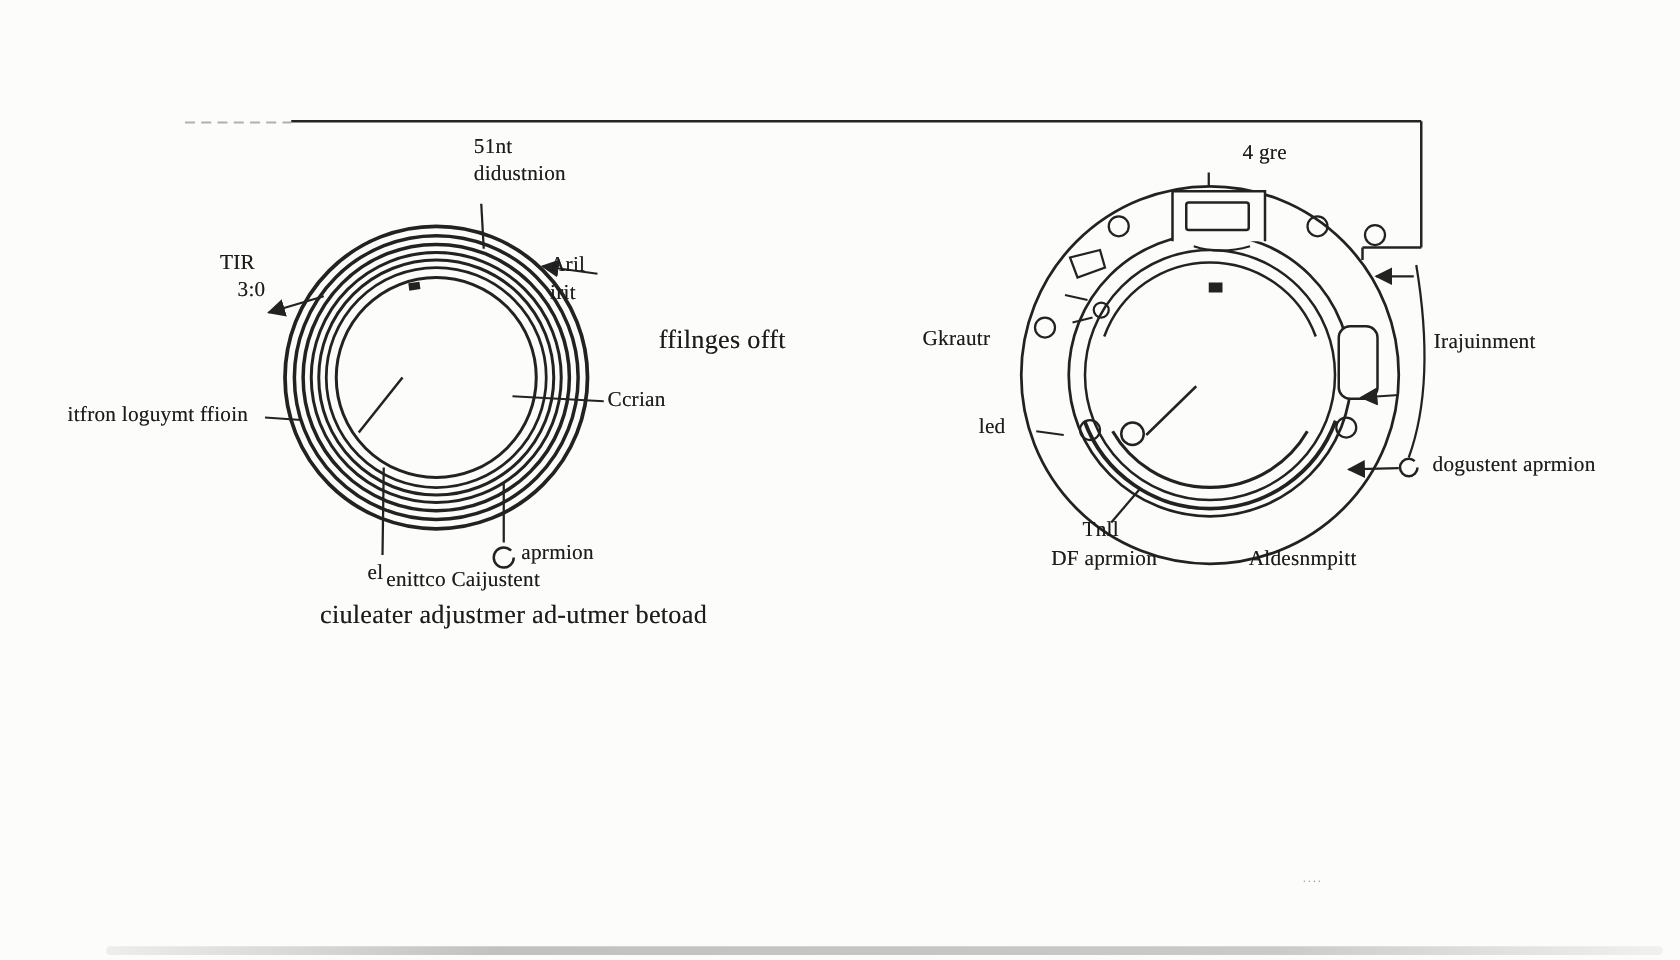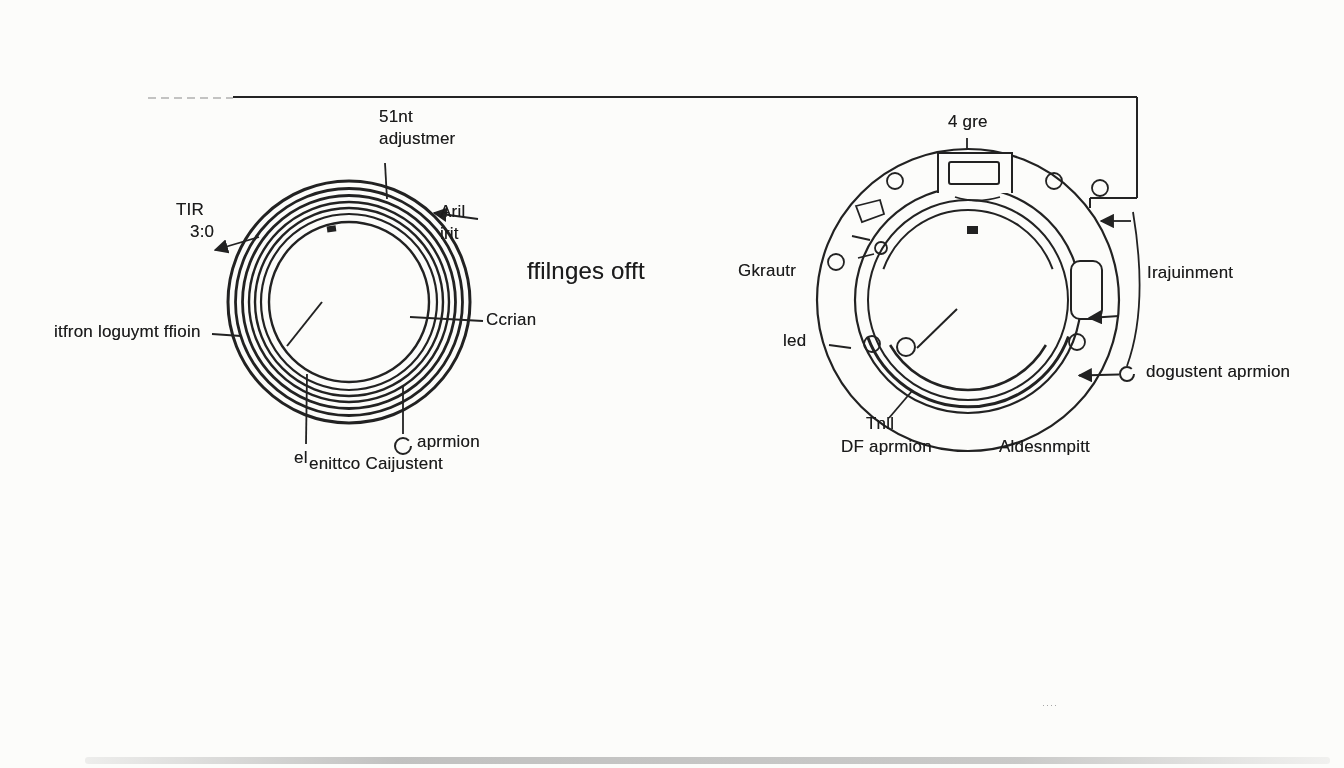--- a/index.html
+++ b/index.html
@@ -1,21 +1,21 @@
 <!DOCTYPE html>
 <html><head>
 <meta charset="utf-8">
 <style>
   html,body{margin:0;padding:0;background:#ffffff;}
   #page{position:relative;width:1344px;height:768px;background:#fcfcfa;overflow:hidden;
-        font-family:Liberation Sans, sans-serif;color:#1f1f1f;}
+        font-family:Liberation Serif, serif;color:#1f1f1f;}
   svg{position:absolute;left:0;top:0;}
   .lbl{position:absolute;font-size:17px;line-height:22px;color:#1c1c1c;
        letter-spacing:.2px;white-space:nowrap;text-shadow:0 0 .5px rgba(20,20,20,.55);}
-  .lbl.big{font-size:24px;}
+  .lbl.big{font-size:21px;}
   .indent{padding-left:14px;display:block;}
   .smudge{position:absolute;font-size:9px;color:#9a9a9a;letter-spacing:1px;}
   .scanband{position:absolute;left:85px;top:757px;width:1245px;height:7px;border-radius:3px;
     background:linear-gradient(to right,rgba(170,170,170,.18),rgba(135,135,135,.5) 25%,
                rgba(140,140,140,.45) 75%,rgba(175,175,175,.15));}
 </style>
 </head>
 <body>
 
 <div id="page">
@@ -92,21 +92,21 @@
       <line x1="1131" y1="221" x2="1101" y2="221" stroke-width="1.8" marker-end="url(#arr)"></line>
       <line x1="1119" y1="316" x2="1089" y2="318" stroke-width="1.8" marker-end="url(#arr)"></line>
       <path d="M1133 212 C1142 266 1143 322 1127 366" stroke-width="1.8"></path>
       <circle cx="1127" cy="374" r="7" stroke-width="2" stroke-dasharray="38 6"></circle>
       <line x1="1119" y1="374.5" x2="1079" y2="375.5" stroke-width="1.8" marker-end="url(#arr)"></line>
     </g>
   </svg>
 
   <div class="lbl" style="left:379px;top:106px">
     <span>51nt</span><br>
-    <span>adjustmer</span>
+    <span>didustnion</span>
   </div>
 
   <div class="lbl" style="left:176px;top:199px">
     <span>TIR</span>
     <span class="indent">3:0</span>
   </div>
 
   <div class="lbl" style="left:440px;top:201px">
     <span>Aril</span><br>
     <span>irit</span>
@@ -117,22 +117,23 @@
   <div class="lbl" style="left:486px;top:309px">Ccrian</div>
 
   <div class="lbl" style="left:54px;top:321px">itfron loguymt ffioin</div>
 
   <div class="lbl" style="left:294px;top:447px">el</div>
 
   <div class="lbl" style="left:417px;top:431px">aprmion</div>
 
   <div class="lbl" style="left:309px;top:453px">enittco Caijustent</div>
 
+  <div class="lbl big" style="left:256px;top:480px">ciuleater adjustmer ad-utmer betoad</div>
 
-  <div class="lbl" style="left:948px;top:111px">4 gre</div>
+  <div class="lbl" style="left:994px;top:111px">4 gre</div>
 
   <div class="lbl" style="left:738px;top:260px">Gkrautr</div>
 
   <div class="lbl" style="left:1147px;top:262px">Irajuinment</div>
 
   <div class="lbl" style="left:783px;top:330px">led</div>
 
   <div class="lbl" style="left:1146px;top:361px">dogustent aprmion</div>
 
   <div class="lbl" style="left:866px;top:413px">Tnll</div>

